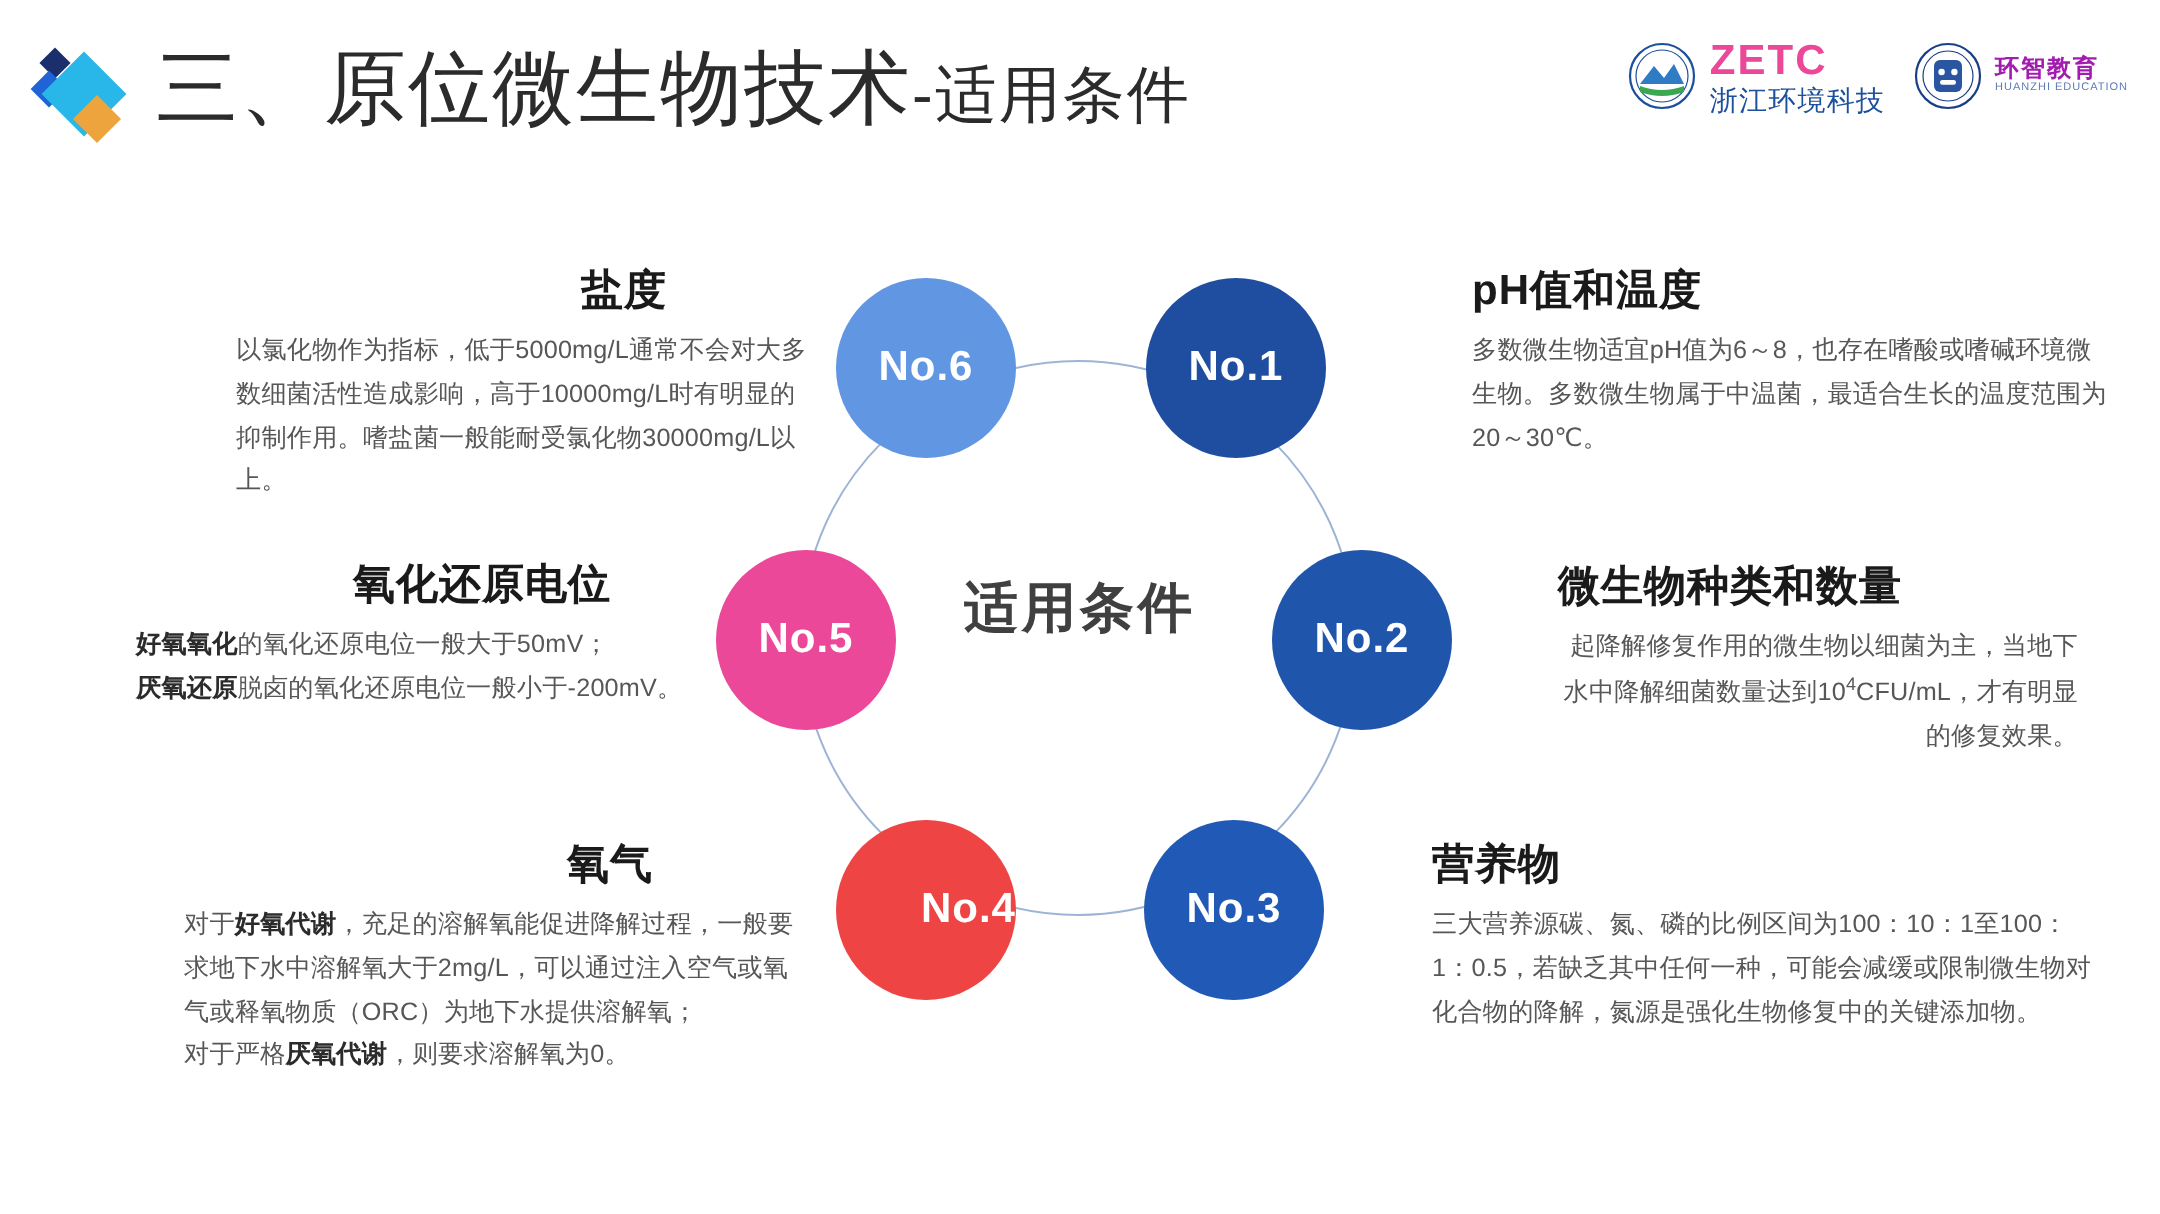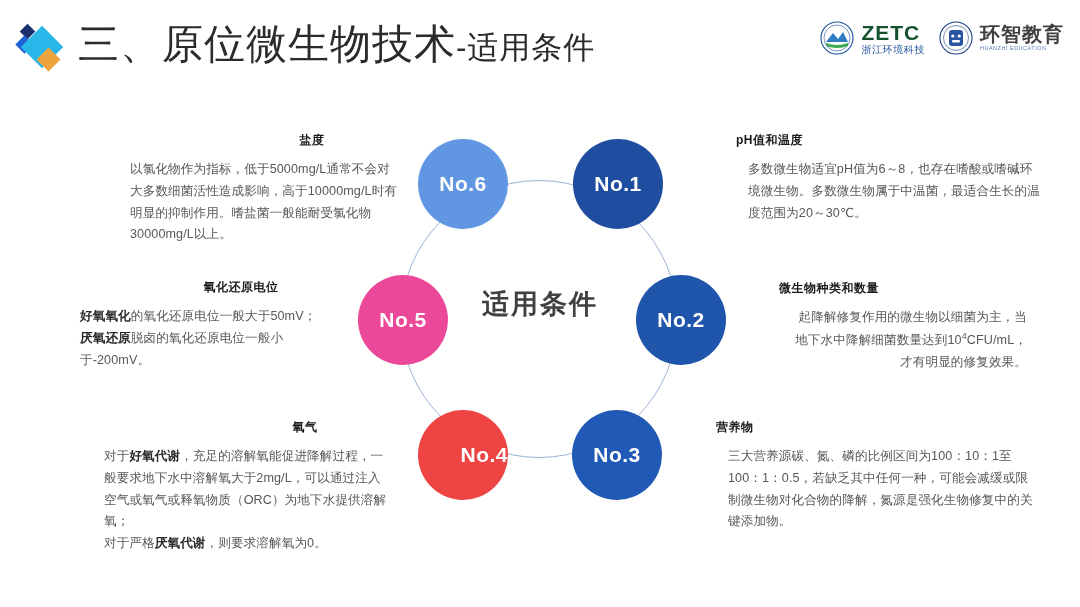--- a/index.html
+++ b/index.html
@@ -20,24 +20,24 @@
     position:absolute;left:78px;top:14px;
     font-size:41px;line-height:60px;
     color:#2b2b2b;font-weight:400;
     letter-spacing:1px;white-space:nowrap;
   }
   .title .sub{font-size:31px;}
   .brand-logos{position:absolute;right:8px;top:16px;height:44px;display:flex;align-items:center;gap:14px;}
   .brand{display:flex;align-items:center;gap:7px;}
   .brand-badge{width:34px;height:34px;flex:0 0 34px;}
   .zetc-txt{display:flex;flex-direction:column;line-height:1;}
-  .zetc-txt .big{font-size:21px;font-weight:700;color:#14532d;letter-spacing:1px;}
-  .zetc-txt .small{font-size:10px;color:#1c4f9c;letter-spacing:.6px;margin-top:2px;}
+  .zetc-txt .big{font-size:21px;font-weight:700;color:#ec4899;letter-spacing:1px;}
+  .zetc-txt .small{font-size:14px;color:#1c4f9c;letter-spacing:.6px;margin-top:2px;}
   .hz-txt{display:flex;flex-direction:column;line-height:1;}
-  .hz-txt .big{font-size:20px;font-weight:700;color:#404040;letter-spacing:1px;}
+  .hz-txt .big{font-size:12px;font-weight:700;color:#a21caf;letter-spacing:1px;}
   .hz-txt .small{font-size:5.5px;color:#5c7bb5;letter-spacing:.5px;margin-top:2px;}
 
   
   .wheel{position:absolute;left:400px;top:180px;width:280px;height:280px;}
   .ring{
     position:absolute;left:0;top:0;width:278px;height:278px;
     border:1px solid #9db4d6;border-radius:50%;box-sizing:border-box;
   }
   .center-label{
     position:absolute;left:0;top:106px;width:280px;
@@ -52,25 +52,25 @@
   .b1{left:173px;top:-41px;background:#1f4ea1;}
   .b2{left:236px;top:95px;background:#1f55ab;}
   .b3{left:172px;top:230px;background:#2159b6;}
   .b4{left:18px;top:230px;background:#2d74e0;}
   .b5{left:-42px;top:95px;background:#3c7ce0;}
   .b6{left:18px;top:-41px;background:#6196e3;}
 
   
   .blk{position:absolute;}
   .blk h3{
-    margin:0 0 7px 0;font-size:12px;font-weight:700;color:#1a1a1a;
+    margin:0 0 7px 0;font-size:21px;font-weight:700;color:#1a1a1a;
     letter-spacing:.5px;line-height:1.2;
   }
   .blk p{
-    margin:12px;font-size:12.6px;line-height:1.72;color:#575757;
+    margin:0;font-size:12.6px;line-height:1.72;color:#575757;
     letter-spacing:.1px;
   }
   .blk b{font-weight:700;color:#2b2b2b;}
   .blk.r h3{text-align:left;}
   .blk.l h3{text-align:center;}
 
   .blk-salinity{left:118px;top:133px;width:292px;}
   .blk-salinity h3{text-align:center;padding-left:96px;}
   .blk-redox{left:68px;top:280px;width:292px;}
   .blk-redox h3{text-align:center;padding-left:54px;}

